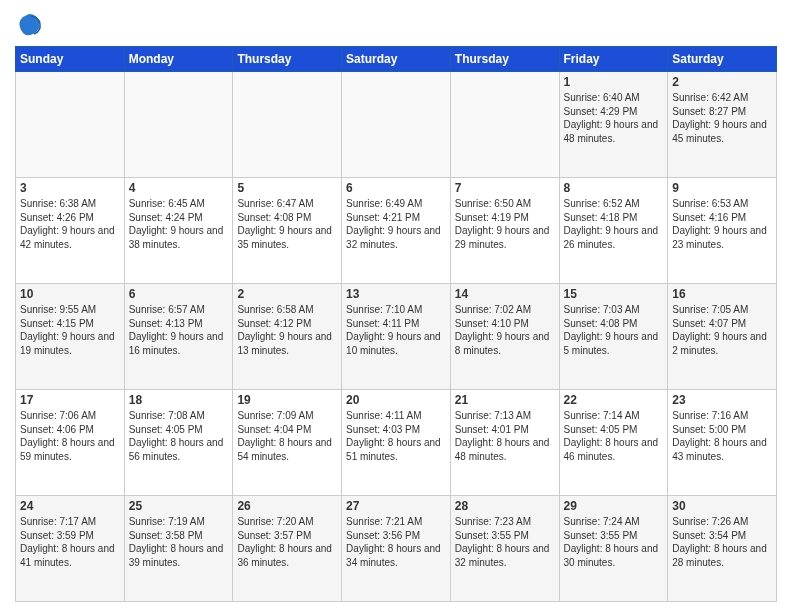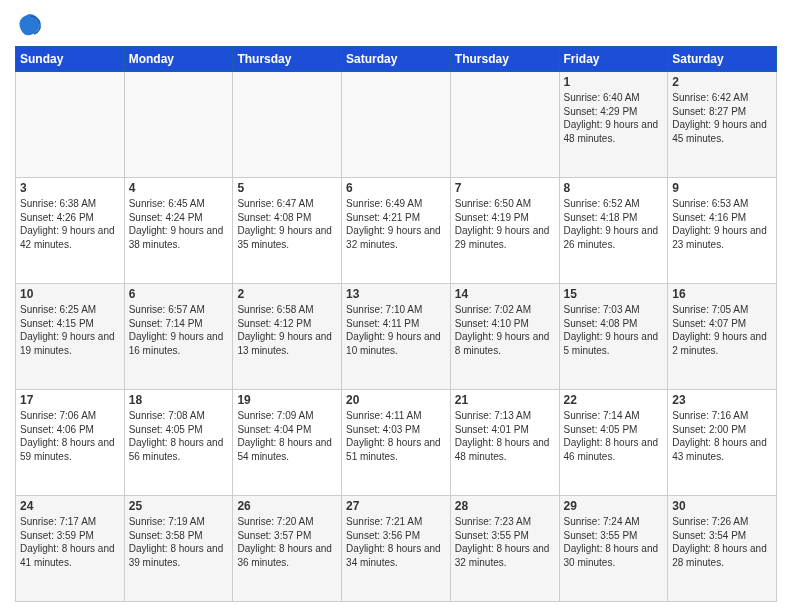--- a/index.html
+++ b/index.html
@@ -204,29 +204,29 @@
             <span class="day-number">9</span>
             <div class="day-info">Sunrise: 6:53 AM
 Sunset: 4:16 PM
 Daylight: 9 hours
 and 23 minutes.</div>
           </td>
         </tr>
         <tr>
           <td class="shaded">
             <span class="day-number">10</span>
-            <div class="day-info">Sunrise: 6:25 AM
+            <div class="day-info">Sunrise: 9:55 AM
 Sunset: 4:15 PM
 Daylight: 9 hours
 and 19 minutes.</div>
           </td>
           <td class="shaded">
             <span class="day-number">6</span>
             <div class="day-info">Sunrise: 6:57 AM
-Sunset: 7:14 PM
+Sunset: 4:13 PM
 Daylight: 9 hours
 and 16 minutes.</div>
           </td>
           <td class="shaded">
             <span class="day-number">2</span>
             <div class="day-info">Sunrise: 6:58 AM
 Sunset: 4:12 PM
 Daylight: 9 hours
 and 13 minutes.</div>
           </td>
@@ -298,21 +298,21 @@
           <td>
             <span class="day-number">22</span>
             <div class="day-info">Sunrise: 7:14 AM
 Sunset: 4:05 PM
 Daylight: 8 hours
 and 46 minutes.</div>
           </td>
           <td>
             <span class="day-number">23</span>
             <div class="day-info">Sunrise: 7:16 AM
-Sunset: 2:00 PM
+Sunset: 5:00 PM
 Daylight: 8 hours
 and 43 minutes.</div>
           </td>
         </tr>
         <tr>
           <td class="shaded">
             <span class="day-number">24</span>
             <div class="day-info">Sunrise: 7:17 AM
 Sunset: 3:59 PM
 Daylight: 8 hours

